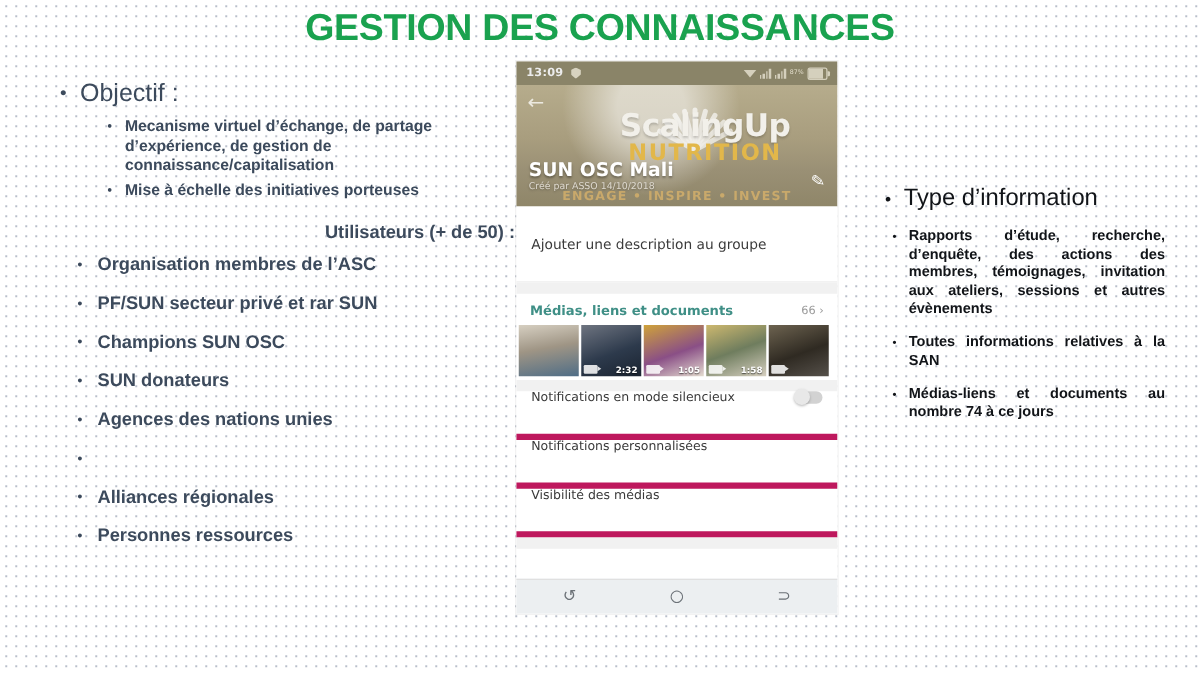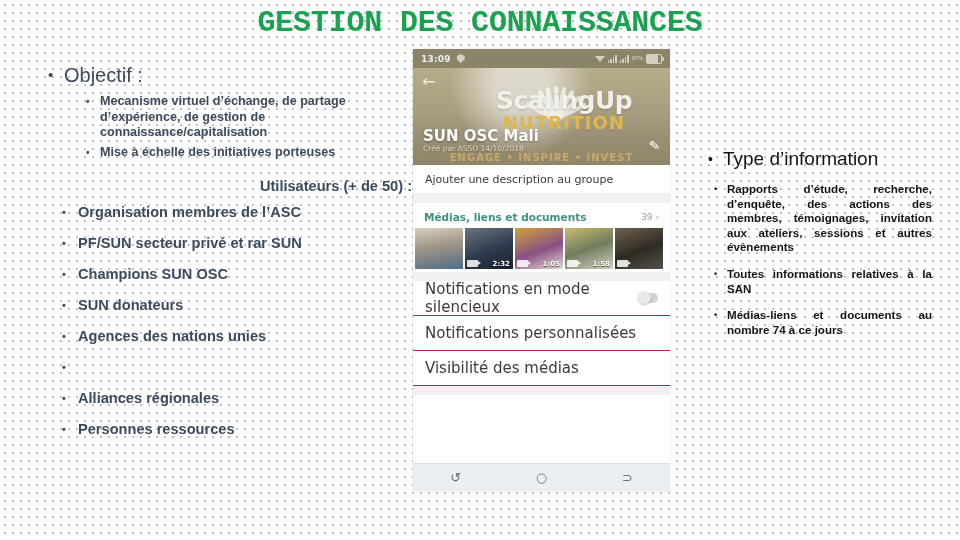--- a/index.html
+++ b/index.html
@@ -15,21 +15,20 @@
   .slide{position:absolute;inset:0;}
 
   
   .title{
     position:absolute;left:0;right:0;top:2px;height:42px;
     text-align:center;
     font-size:30px;font-weight:bold;letter-spacing:-0.2px;
     color:#1aa24f;
     line-height:42px;
     white-space:nowrap;
-    font-family:Liberation Mono, monospace;
   }
 
   
   .left-col{
     position:absolute;left:34px;top:62px;width:378px;
     color:#3c4a5c;
   }
   .lvl1{
     display:flex;align-items:flex-start;
     font-size:20px;line-height:26px;
@@ -137,21 +136,21 @@
   .grp-sub{
     position:absolute;left:10px;bottom:12px;color:#ded9cf;font-size:7.5px;
     text-shadow:0 1px 2px rgba(0,0,0,.35);
   }
   .pencil{
     position:absolute;right:10px;bottom:12px;color:#ffffff;font-size:13px;
     transform:rotate(-8deg);
   }
 
   .row-desc{
-    height:28px;display:flex;align-items:center;padding:0 12px;
+    height:28px;display:flex;align-items:center;padding:16px 12px;
     font-size:11px;color:#3a3a3a;border-bottom:1px solid #eeeeee;
   }
   .gap{height:9px;background:#f1f1f1;}
   .media-head{
     display:flex;align-items:center;padding:8px 11px 5px 11px;gap:19px;
   }
   .media-head .t{color:#3f8f86;font-size:10.5px;font-weight:bold;}
   .media-head .c{margin-left:auto;color:#9a9a9a;font-size:9px;}
   .thumbs{display:flex;gap:2px;padding:0 2px 3px 2px;}
   .thumb{position:relative;width:48px;height:41px;overflow:hidden;background:#b9ac93;}
@@ -164,22 +163,22 @@
     position:absolute;left:2px;bottom:2px;width:11px;height:7px;background:rgba(255,255,255,.85);
     border-radius:1px;
   }
   .thumb .vbadge:after{content:"";position:absolute;right:-3px;top:1px;border-left:3px solid rgba(255,255,255,.85);border-top:2.5px solid transparent;border-bottom:2.5px solid transparent;}
   .thumb .dur{
     position:absolute;right:3px;bottom:1px;color:#ffffff;font-size:7px;font-weight:bold;
     text-shadow:0 1px 1px rgba(0,0,0,.6);
   }
 
   .setting-row{
-    height:34px;display:flex;align-items:center;padding:0 12px;
-    font-size:15px;color:#3a3a3a;border-bottom:1px solid #be185d;
+    height:34px;display:flex;padding:0 12px;
+    font-size:10px;color:#3a3a3a;border-bottom:5px solid #be185d;
   }
   .toggle{
     margin-left:auto;width:22px;height:10px;border-radius:6px;background:#d2d2d2;position:relative;
   }
   .toggle:before{content:"";position:absolute;left:-1px;top:-2px;width:13px;height:13px;border-radius:50%;background:#e8e8e8;box-shadow:0 1px 2px rgba(0,0,0,.25);}
 
   .enc{padding:8px 12px 10px 12px;position:relative;}
   .enc-title{font-size:11.5px;color:#3a3a3a;margin-bottom:2px;}
   .enc-body{font-size:9.5px;color:#8c8c8c;line-height:12px;width:180px;}
   .lock{
@@ -322,21 +321,21 @@
     </div>
 
     <div class="row-desc">
       <span>Ajouter une description au groupe</span>
     </div>
 
     <div class="gap"></div>
 
     <div class="media-head">
       <span class="t">Médias, liens et documents</span>
-      <span class="c">39 ›</span>
+      <span class="c">66 ›</span>
     </div>
 
     <div class="thumbs">
       <div class="thumb t1">
         <span class="dur"></span>
       </div>
       <div class="thumb t2">
         <span class="vbadge"></span>
         <span class="dur">2:32</span>
       </div>

